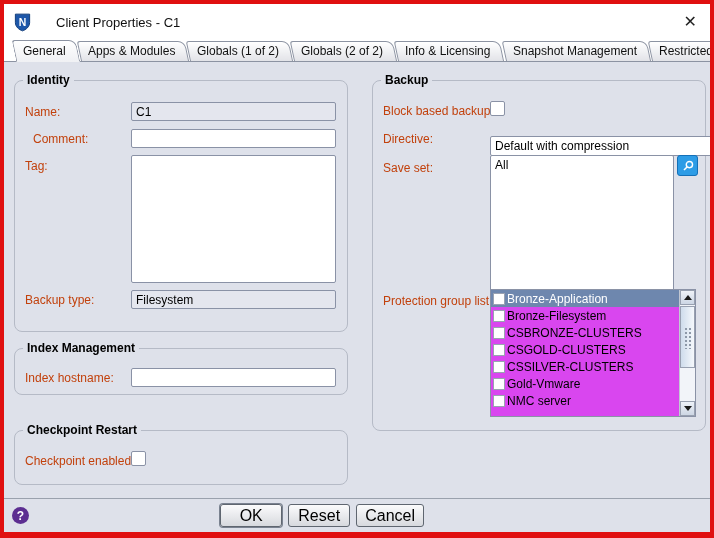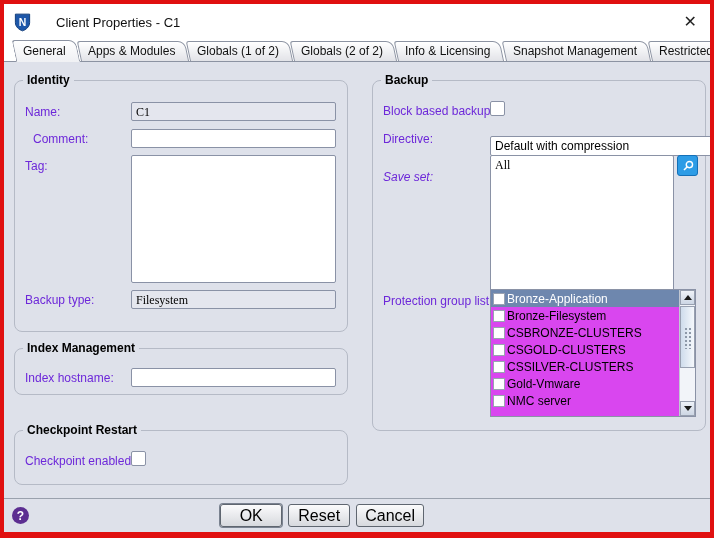--- a/index.html
+++ b/index.html
@@ -16,22 +16,22 @@
   .tab{position:relative;height:19px;line-height:19px;padding:0 11px 0 8px;font-size:12px;color:#111;
        background:linear-gradient(#ffffff,#e2e3e8);border:1px solid #8c93a2;border-bottom:1px solid #8c93a2;
        border-radius:3px 7px 0 0;transform:skewX(12deg);margin-right:1px;margin-bottom:-1px;white-space:nowrap;}
   .tab>span{display:inline-block;transform:skewX(-12deg);}
   .tab.selected{background:linear-gradient(#ffffff,#f0f1f4);border-bottom-color:#f0f1f4;z-index:2;height:20px;line-height:20px;}
 
   
   .content{position:relative;flex:1 1 auto;background:#dee1ea;}
   .group{position:absolute;border:1px solid #b5bac6;border-radius:8px;box-sizing:border-box;}
   .group-title{position:absolute;top:-8px;left:8px;background:#dee1ea;padding:0 4px;font-size:12px;font-weight:bold;color:#000;white-space:nowrap;}
-  .lbl{position:absolute;font-size:12px;color:#6d28d9;white-space:nowrap;}
-  .field{position:absolute;box-sizing:border-box;border:1px solid #8a92a6;border-radius:2px;font-size:12px;color:#000;padding:2px 4px;overflow:hidden;font-family:Liberation Serif, serif;}
+  .lbl{position:absolute;font-size:12px;color:#c2410c;white-space:nowrap;}
+  .field{position:absolute;box-sizing:border-box;border:1px solid #8a92a6;border-radius:2px;font-size:12px;color:#000;padding:2px 4px;overflow:hidden;}
   .field.ro{background:#e4e6ee;}
   .field.rw{background:#ffffff;}
   .checkbox{position:absolute;width:15px;height:15px;background:#ffffff;border:1px solid #8a92a6;border-radius:2px;box-sizing:border-box;}
 
   
   .dropdown{position:absolute;box-sizing:border-box;background:#ffffff;border:1px solid #8a92a6;border-radius:2px;display:flex;align-items:center;font-size:12px;color:#000;padding:0 4px;}
   .dd-arrow{margin-left:auto;width:0;height:0;border-left:5px solid transparent;border-right:5px solid transparent;border-top:6px solid #1a1a1a;margin-right:2px;}
 
   
   .search-btn{position:absolute;box-sizing:border-box;background:#2d9ce6;border:1px solid #1470b8;border-radius:3px;display:flex;align-items:center;justify-content:center;}
@@ -118,21 +118,21 @@
 
         <span class="lbl" style="left:10px;top:23px;">Block based backup:</span>
         <div class="checkbox" style="left:117px;top:20px;"></div>
 
         <span class="lbl" style="left:10px;top:51px;">Directive:</span>
         <div class="dropdown" style="left:117px;top:55px;width:251px;height:20px;">
           <span>Default with compression</span>
           <span class="dd-arrow"></span>
         </div>
 
-        <span class="lbl" style="left:10px;top:89px;font-style:italic;">Save set:</span>
+        <span class="lbl" style="left:10px;top:80px;">Save set:</span>
         <div class="field rw" style="left:117px;top:74px;width:184px;height:150px;">All</div>
         <div class="search-btn" style="left:304px;top:74px;width:21px;height:21px;">
           <svg width="14" height="14" viewBox="0 0 16 16">
             <circle cx="9.6" cy="6.4" r="3.6" fill="none" stroke="#ffffff" stroke-width="1.6"></circle>
             <line x1="6.9" y1="9.1" x2="3.4" y2="12.6" stroke="#ffffff" stroke-width="1.8"></line>
           </svg>
         </div>
 
         <span class="lbl" style="left:10px;top:213px;">Protection group list:</span>
         <div class="pg-list" style="left:117px;top:208px;width:206px;height:128px;">

